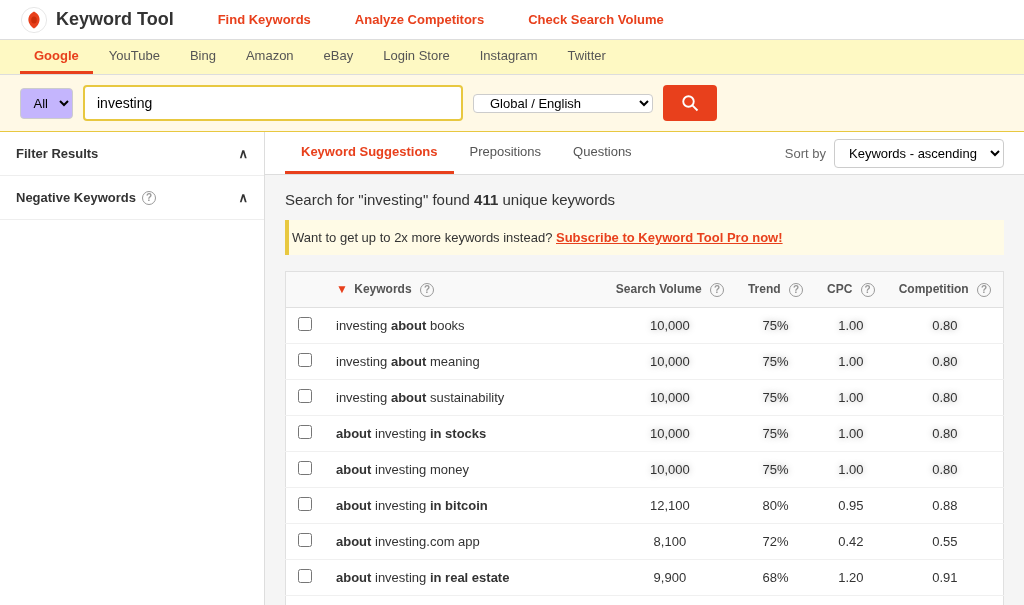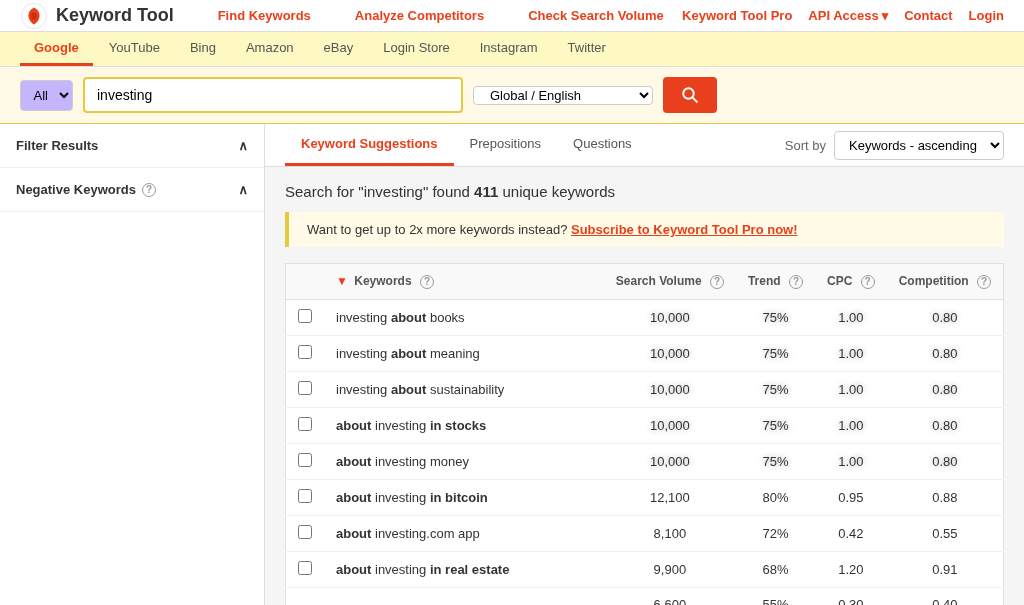--- a/index.html
+++ b/index.html
@@ -5,21 +5,21 @@
     * { box-sizing: border-box; margin: 0; padding: 0; }
     body { font-family: Arial, sans-serif; font-size: 13px; background: #f5f5f5; color: #333; }
 
     
     .header {
       background: #fff;
       border-bottom: 1px solid #ddd;
       display: flex;
       align-items: center;
       padding: 0 20px;
-      height: 32px;
+      height: 40px;
     }
     .logo {
       display: flex;
       align-items: center;
       gap: 8px;
       font-size: 18px;
       font-weight: bold;
       color: #333;
       margin-right: 30px;
     }
@@ -239,21 +239,21 @@
       font-size: 15px;
       color: #333;
       margin-bottom: 12px;
     }
     .results-summary strong { font-weight: 700; }
 
     
     .promo-banner {
       background: #fffbe6;
       border-left: 4px solid #e8c840;
-      padding: 10px 18px;
+      padding: 10px 3px;
       margin-bottom: 16px;
       font-size: 13px;
       color: #333;
     }
     .promo-banner a {
       color: #e8401c;
       text-decoration: underline;
       font-weight: 600;
     }
 
@@ -318,29 +318,20 @@
       <path d="M20 8 C12 12, 10 20, 14 26 C16 30, 20 32, 20 32 C20 32, 24 30, 26 26 C30 20, 28 12, 20 8Z" fill="#e8401c"></path>
       <ellipse cx="20" cy="20" rx="4" ry="5" fill="#cc2e0a"></ellipse>
     </svg>
     <span>Keyword Tool</span>
   </div>
   <nav class="main-nav">
     <a href="#">Find Keywords</a>
     <a href="#">Analyze Competitors</a>
     <a href="#">Check Search Volume</a>
   </nav>
-  <div class="right-nav">
-    <a href="#">Keyword Tool Pro</a>
-    <a href="#" class="api-access">
-      <span>API Access</span>
-      <span>▾</span>
-    </a>
-    <a href="#">Contact</a>
-    <a href="#">Login</a>
-  </div>
 </header>
 
 <div class="platform-bar">
   <a href="#" class="platform-tab active">Google</a>
   <a href="#" class="platform-tab">YouTube</a>
   <a href="#" class="platform-tab">Bing</a>
   <a href="#" class="platform-tab">Amazon</a>
   <a href="#" class="platform-tab">eBay</a>
   <a href="#" class="platform-tab">Login Store</a>
   <a href="#" class="platform-tab">Instagram</a>

